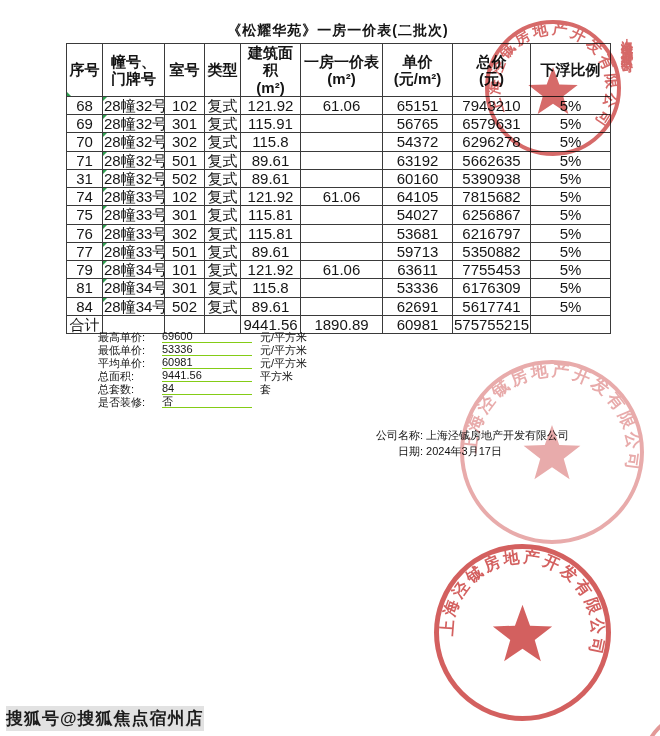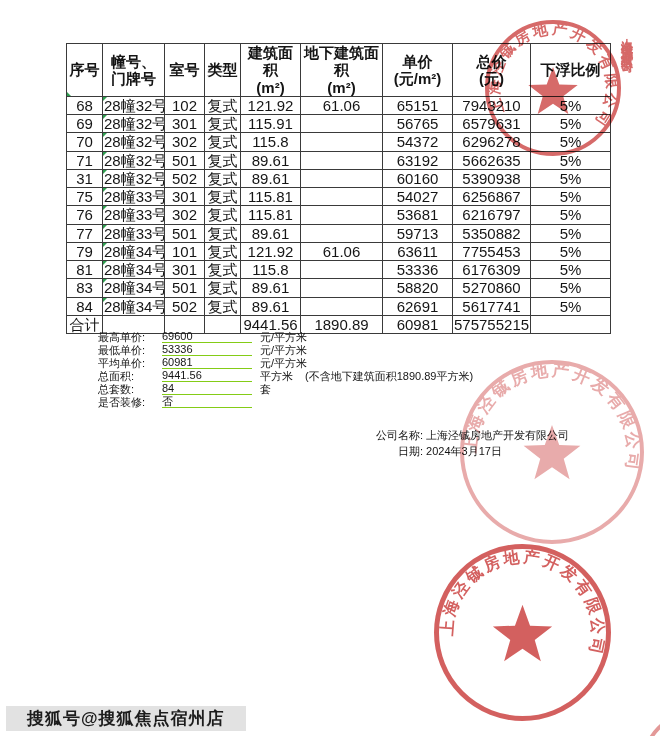--- a/index.html
+++ b/index.html
@@ -59,28 +59,29 @@
 
   .stamp-side-text {
     position:absolute; left:618px; top:28px; height:150px; overflow:hidden;
     writing-mode:vertical-rl; font-size:12px; letter-spacing:2px;
     color:#cc4443; opacity:.8; font-weight:bold;
   }
 
   .watermark {
     position:absolute; left:6px; bottom:5px;
     font-size:17px; font-weight:bold; color:#1c1c1c;
-    background:#e2e2e2; padding:1px 21px; letter-spacing:1px;
+    background:#e2e2e2; padding:1px 0; letter-spacing:1px;
   }
 </style>
 </head>
 <body>
 
 <div class="page">
 
+  <div class="doc-title">《松耀华苑》一房一价表(二批次)</div>
 
   <table class="price">
     <colgroup>
       <col style="width:36px">
         <col style="width:62px">
         <col style="width:40px">
       <col style="width:36px">
         <col style="width:60px">
         <col style="width:82px">
       <col style="width:70px">
@@ -89,21 +90,21 @@
     </colgroup>
     <thead>
       <tr>
         <th>序号<span class="flag flag-bottom"></span></th>
         <th>幢号、
 门牌号</th>
         <th>室号</th>
         <th>类型</th>
         <th>建筑面积
 (m²)</th>
-        <th>地下建筑面积
+        <th>一房一价表
 (m²)</th>
         <th>单价
 (元/m²)</th>
         <th>总价
 (元)</th>
         <th>下浮比例</th>
       </tr>
     </thead>
     <tbody>
         <tr>
@@ -155,20 +156,31 @@
           <td><span class="flag"></span>28幢32号</td>
           <td>502</td>
           <td>复式</td>
           <td>89.61</td>
           <td></td>
           <td>60160</td>
           <td>5390938</td>
           <td>5%</td>
         </tr>
         <tr>
+          <td>74</td>
+          <td><span class="flag"></span>28幢33号</td>
+          <td>102</td>
+          <td>复式</td>
+          <td>121.92</td>
+          <td>61.06</td>
+          <td>64105</td>
+          <td>7815682</td>
+          <td>5%</td>
+        </tr>
+        <tr>
           <td>75</td>
           <td><span class="flag"></span>28幢33号</td>
           <td>301</td>
           <td>复式</td>
           <td>115.81</td>
           <td></td>
           <td>54027</td>
           <td>6256867</td>
           <td>5%</td>
         </tr>
@@ -207,31 +219,20 @@
         </tr>
         <tr>
           <td>81</td>
           <td><span class="flag"></span>28幢34号</td>
           <td>301</td>
           <td>复式</td>
           <td>115.8</td>
           <td></td>
           <td>53336</td>
           <td>6176309</td>
-          <td>5%</td>
-        </tr>
-        <tr>
-          <td>83</td>
-          <td><span class="flag"></span>28幢34号</td>
-          <td>501</td>
-          <td>复式</td>
-          <td>89.61</td>
-          <td></td>
-          <td>58820</td>
-          <td>5270860</td>
           <td>5%</td>
         </tr>
         <tr>
           <td>84</td>
           <td><span class="flag"></span>28幢34号</td>
           <td>502</td>
           <td>复式</td>
           <td>89.61</td>
           <td></td>
           <td>62691</td>
@@ -267,21 +268,20 @@
       </div>
       <div class="summary-row">
         <span class="s-label">平均单价:</span>
         <span class="s-value">60981</span>
         <span class="s-unit">元/平方米</span>
       </div>
       <div class="summary-row">
         <span class="s-label">总面积:</span>
         <span class="s-value">9441.56</span>
         <span class="s-unit">平方米</span>
-        <span class="s-note">(不含地下建筑面积1890.89平方米)</span>
       </div>
       <div class="summary-row">
         <span class="s-label">总套数:</span>
         <span class="s-value">84</span>
         <span class="s-unit">套</span>
       </div>
       <div class="summary-row">
         <span class="s-label">是否装修:</span>
         <span class="s-value">否</span>
       </div>

